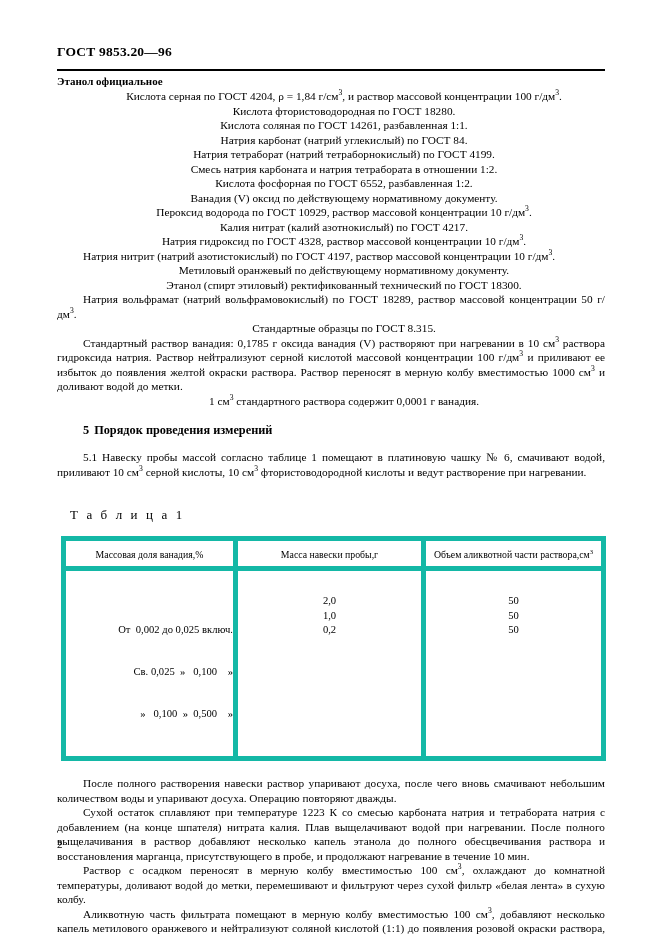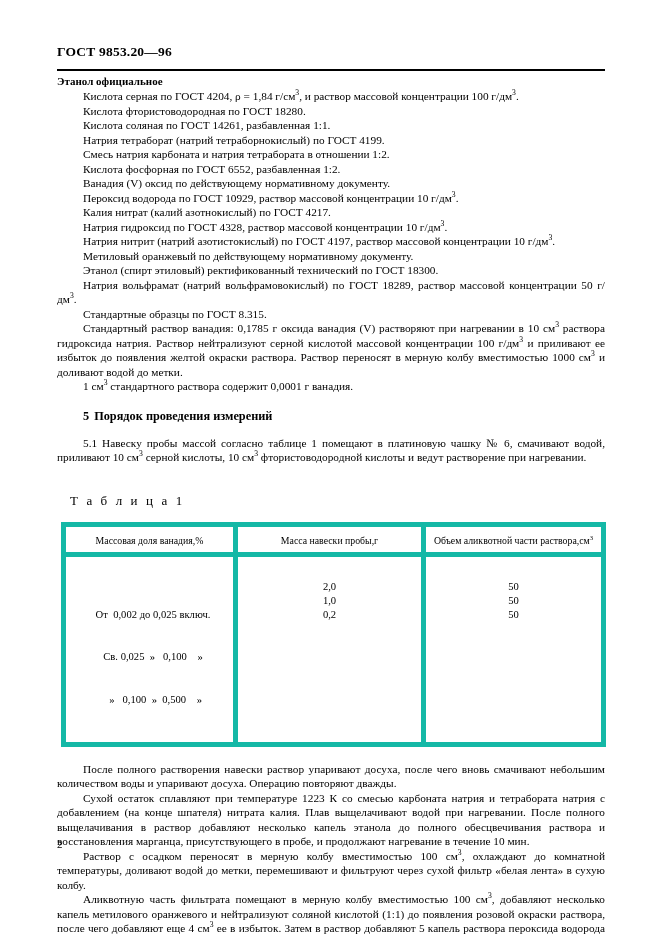--- a/index.html
+++ b/index.html
@@ -52,21 +52,21 @@
   p.body {
     margin: 0;
     font-size: 11.3px;
     line-height: 1.285;
     text-align: justify;
     text-indent: 26px;
     -webkit-hyphens: none;
     hyphens: none;
   }
   p.body.left {
-    text-align: left;
+    text-align: center;
   }
   .gap-md { height: 11px; }
   .gap-lg { height: 15px; }
 
   h2.section {
     font-size: 12.3px;
     font-weight: bold;
     margin: 0;
     text-indent: 26px;
     line-height: 1.3;
@@ -103,21 +103,21 @@
   }
   table.data td {
     padding-top: 23px;
     padding-bottom: 7px;
     font-size: 10.6px;
     line-height: 1.33;
     font-family: Liberation Serif, serif;
   }
   table.data td.col-range {
     padding-left: 7px;
-    text-align: center;
+    text-align: right;
     white-space: pre;
   }
   table.data td.col-num {
     text-align: center;
   }
   .sup { font-size: 0.68em; vertical-align: super; line-height: 0; }
 
   .page-number {
     position: absolute;
     left: 57px;
@@ -133,20 +133,21 @@
   <div class="doc-header">ГОСТ 9853.20—96</div>
   <div class="header-rule"></div>
 
   <div class="content">
 
     <p class="official">Этанол официальное</p>
 
     <p class="body left">Кислота серная по ГОСТ 4204, ρ = 1,84 г/см<span class="sup">3</span>, и раствор массовой концентрации 100 г/дм<span class="sup">3</span>.</p>
     <p class="body left">Кислота фтористоводородная по ГОСТ 18280.</p>
     <p class="body left">Кислота соляная по ГОСТ 14261, разбавленная 1:1.</p>
+    <p class="body left">Натрия карбонат (натрий углекислый) по ГОСТ 84.</p>
     <p class="body left">Натрия тетраборат (натрий тетраборнокислый) по ГОСТ 4199.</p>
     <p class="body left">Смесь натрия карбоната и натрия тетрабората в отношении 1:2.</p>
     <p class="body left">Кислота фосфорная по ГОСТ 6552, разбавленная 1:2.</p>
     <p class="body left">Ванадия (V) оксид по действующему нормативному документу.</p>
     <p class="body left">Пероксид водорода по ГОСТ 10929, раствор массовой концентрации 10 г/дм<span class="sup">3</span>.</p>
     <p class="body left">Калия нитрат (калий азотнокислый) по ГОСТ 4217.</p>
     <p class="body left">Натрия гидроксид по ГОСТ 4328, раствор массовой концентрации 10 г/дм<span class="sup">3</span>.</p>
     <p class="body">Натрия нитрит (натрий азотистокислый) по ГОСТ 4197, раствор массовой концентрации 10 г/дм<span class="sup">3</span>.</p>
     <p class="body left">Метиловый оранжевый по действующему нормативному документу.</p>
     <p class="body left">Этанол (спирт этиловый) ректификованный технический по ГОСТ 18300.</p>

